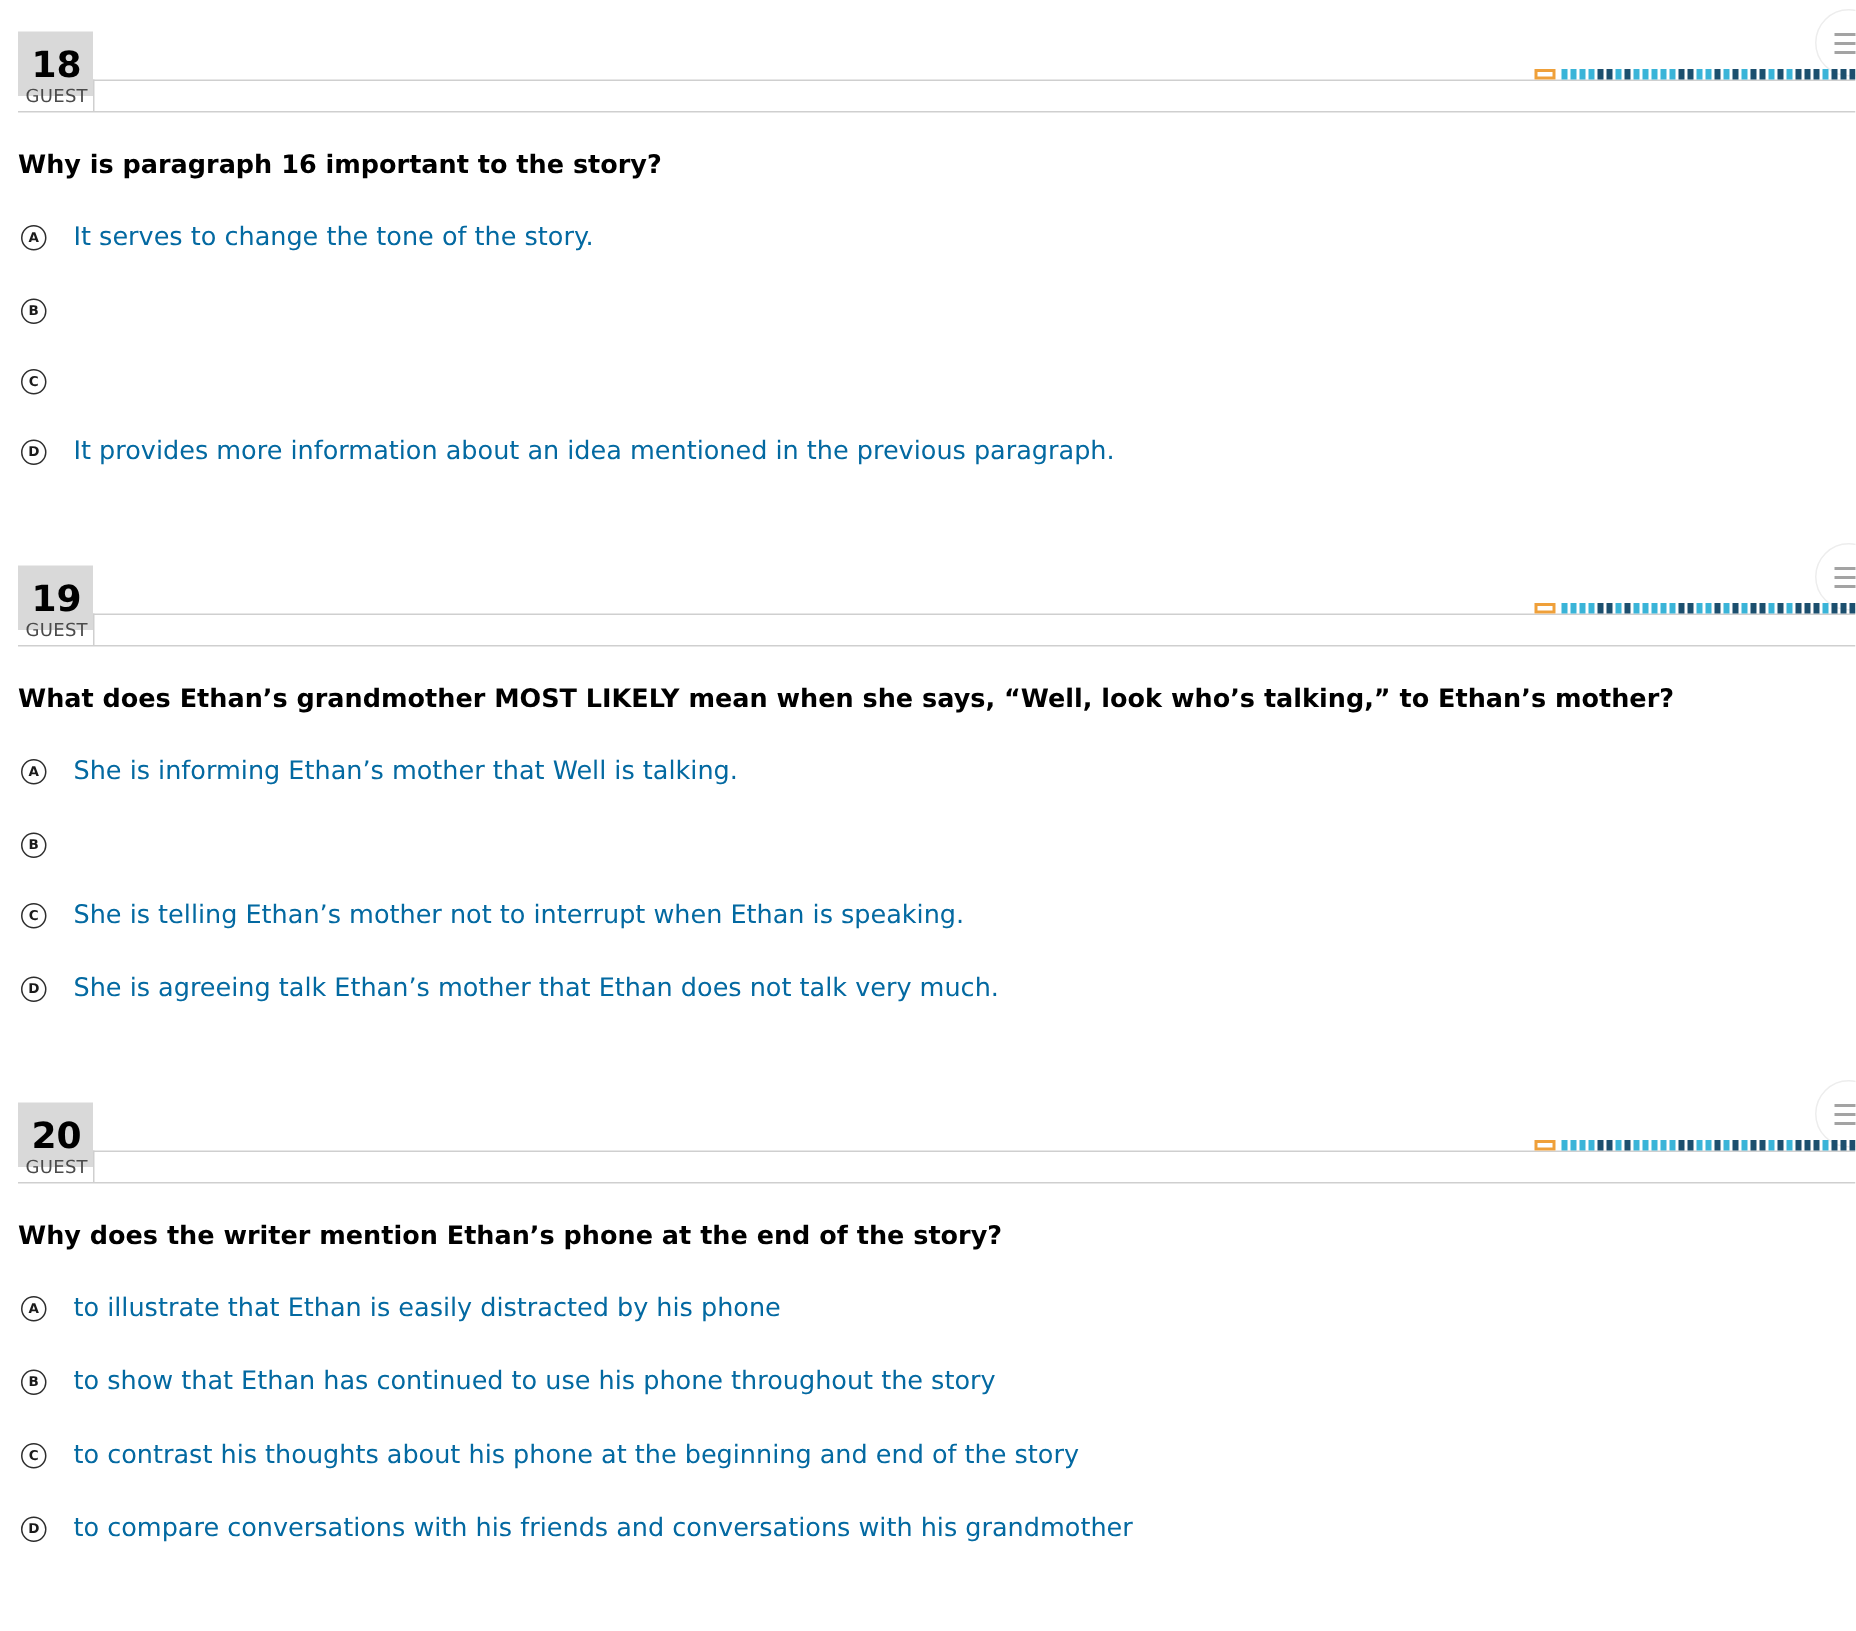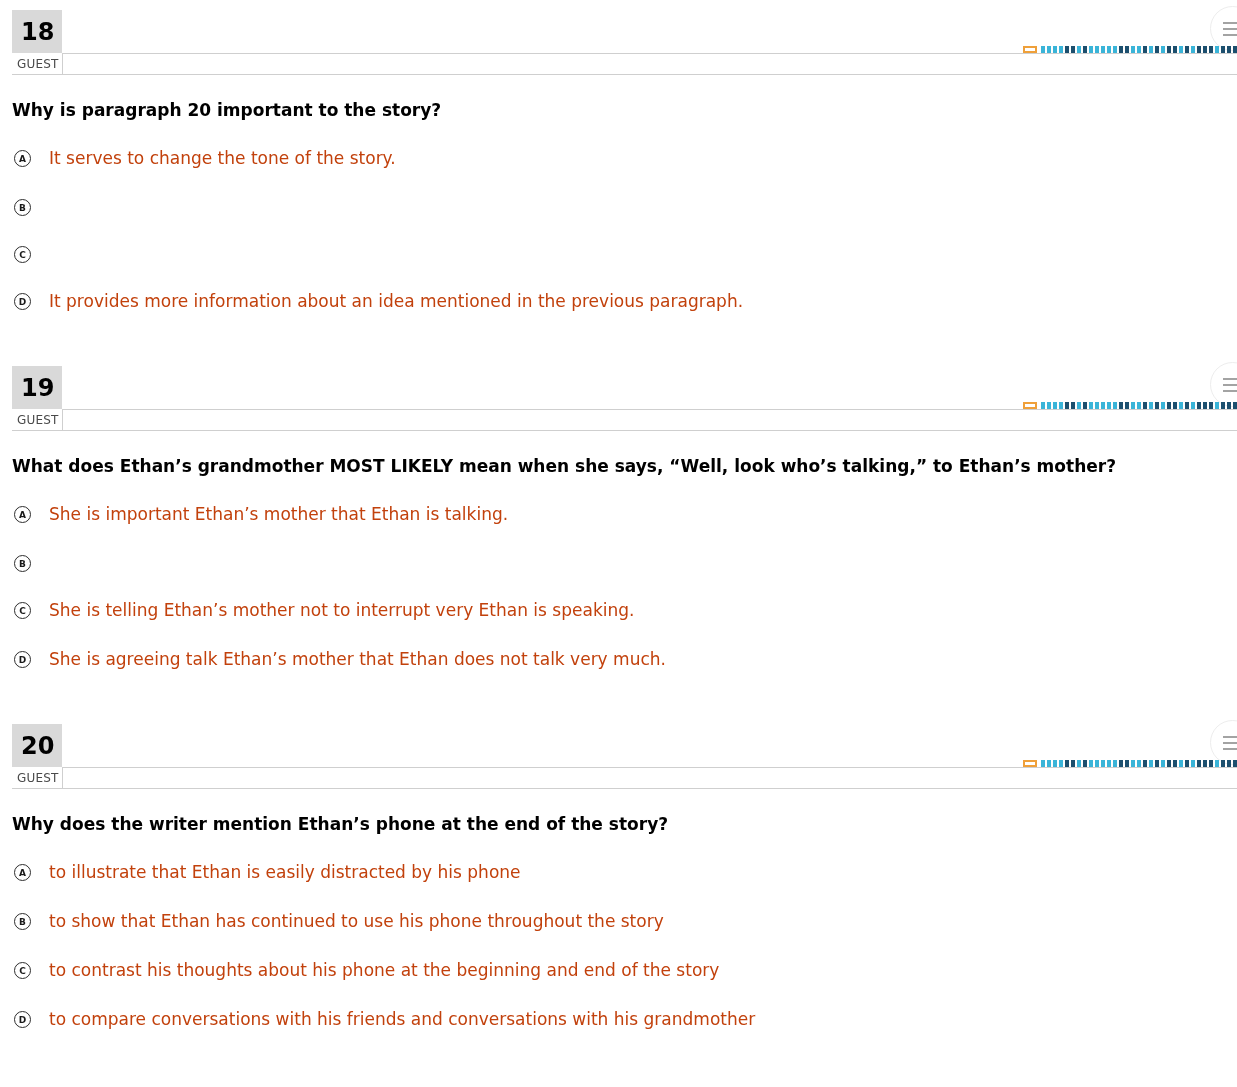--- a/index.html
+++ b/index.html
@@ -13,21 +13,21 @@
     position: relative;
   }
   .page { width: 1237px; position: relative; overflow: hidden; min-height: 1087px; }
 
   .question { position: relative; padding-top: 10px; margin-bottom: 44px; }
   .question:last-child { margin-bottom: 0; }
 
   
   .q-header { position: relative; height: 64px; }
   .num-box {
-    position: absolute; left: 12px; top: 0;
+    position: absolute; left: 12px; top: 11px;
     width: 50px; height: 43px;
     background: var(--numbox-bg, #d9d9d9);
     font-size: 24px; font-weight: 700; color: #000;
     display: flex; align-items: center; padding-left: 9px;
   }
   .top-rule {
     position: absolute; left: 62px; right: 0; top: 43px;
     border-top: 1px solid var(--rule-gray, #cfcfcf);
   }
   .guest-cell {
@@ -83,21 +83,21 @@
   .option:last-child { margin-bottom: 0; }
   .opt-letter {
     flex: none;
     width: 17px; height: 17px; margin-top: 2px;
     border: 1.5px solid #2e2e2e; border-radius: 50%;
     font-size: 9px; font-weight: 700; color: #1a1a1a;
     display: flex; align-items: center; justify-content: center;
   }
   .opt-text {
     margin-left: 18px;
-    font-size: 17px; color: #c2410c; line-height: 21px;
+    font-size: 17px; color: #0369a1; line-height: 21px;
   }
 </style>
 </head>
 <body>
 
 <div class="page">
   <main>
   <section class="question">
     <div class="q-header">
       <div class="num-box">18</div>
@@ -139,21 +139,21 @@
             <span class="dash dash-dark"></span>
             <span class="dash dash-dark"></span>
             <span class="dash dash-light"></span>
             <span class="dash dash-dark"></span>
             <span class="dash dash-dark"></span>
             <span class="dash dash-dark"></span>
           </div>
       <div class="guest-cell">GUEST</div>
       <div class="bottom-rule"></div>
     </div>
-    <div class="q-text">Why is paragraph 20 important to the story?</div>
+    <div class="q-text">Why is paragraph 16 important to the story?</div>
     <div class="options">
   <div class="option">
     <span class="opt-letter">A</span>
     <span class="opt-text">It serves to change the tone of the story.</span>
   </div>
 
   <div class="option">
     <span class="opt-letter">B</span>
   </div>
 
@@ -213,30 +213,30 @@
             <span class="dash dash-dark"></span>
             <span class="dash dash-dark"></span>
           </div>
       <div class="guest-cell">GUEST</div>
       <div class="bottom-rule"></div>
     </div>
     <div class="q-text">What does Ethan’s grandmother MOST LIKELY mean when she says, “Well, look who’s talking,” to Ethan’s mother?</div>
     <div class="options">
   <div class="option">
     <span class="opt-letter">A</span>
-    <span class="opt-text">She is important Ethan’s mother that Ethan is talking.</span>
+    <span class="opt-text">She is informing Ethan’s mother that Well is talking.</span>
   </div>
 
   <div class="option">
     <span class="opt-letter">B</span>
   </div>
 
   <div class="option">
     <span class="opt-letter">C</span>
-    <span class="opt-text">She is telling Ethan’s mother not to interrupt very Ethan is speaking.</span>
+    <span class="opt-text">She is telling Ethan’s mother not to interrupt when Ethan is speaking.</span>
   </div>
 
   <div class="option">
     <span class="opt-letter">D</span>
     <span class="opt-text">She is agreeing talk Ethan’s mother that Ethan does not talk very much.</span>
   </div>
 </div>
   </section>
 
   <section class="question">

